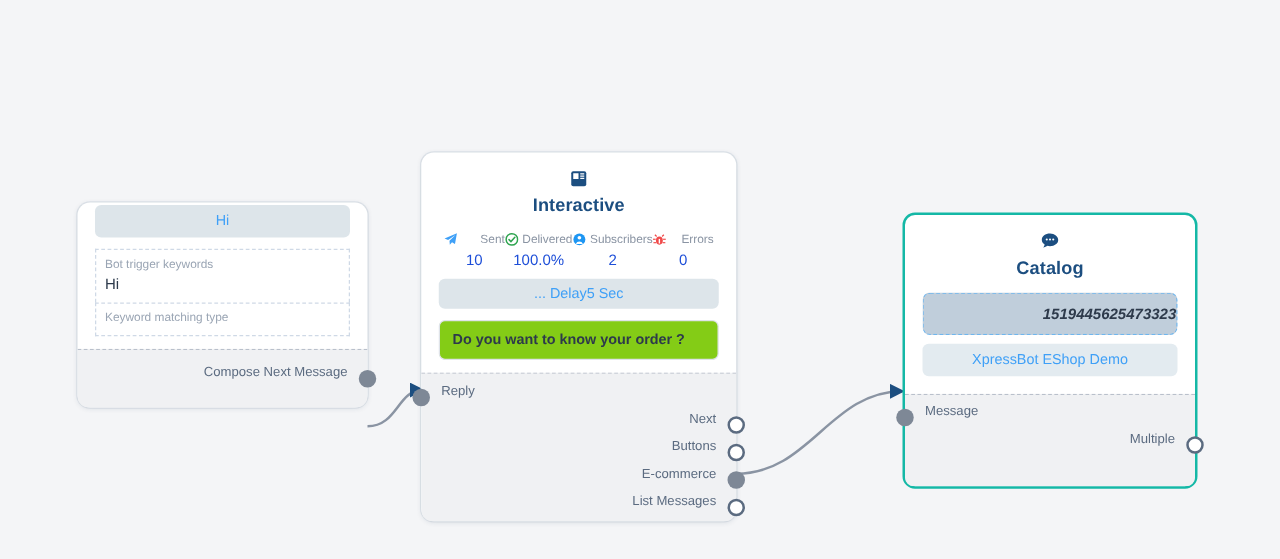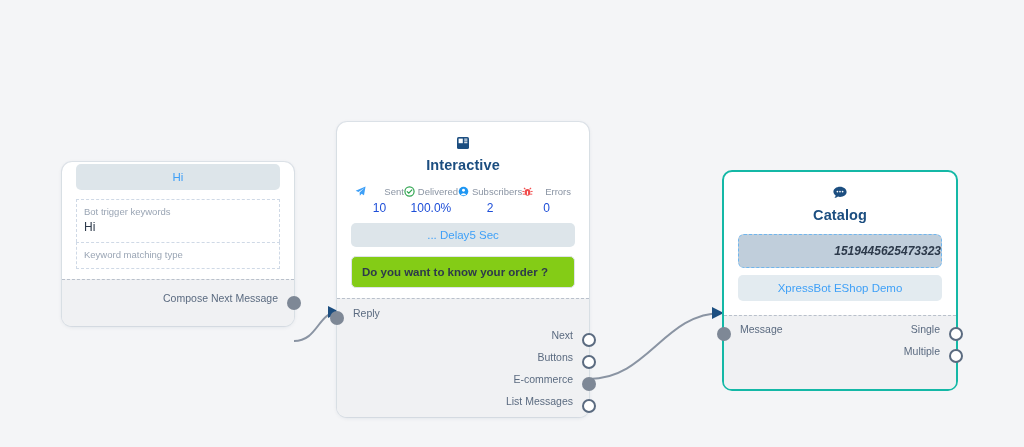--- a/index.html
+++ b/index.html
@@ -349,24 +349,20 @@
     </div>
     <div class="node-body">
       <div class="cat-id">1519445625473323</div>
       <div class="cat-name">XpressBot EShop Demo</div>
     </div>
     <div class="node-foot">
       <div class="port-row left">
         <span class="port-dot filled l"></span>
         <span>Message</span>
       </div>
-      <div class="port-row right" style="margin-top:-22px;">
-        <span>Single</span>
-        <span class="port-dot hollow r"></span>
-      </div>
       <div class="port-row right">
         <span>Multiple</span>
         <span class="port-dot hollow r"></span>
       </div>
     </div>
   </div>
 
 </div>
 
 </body></html>

